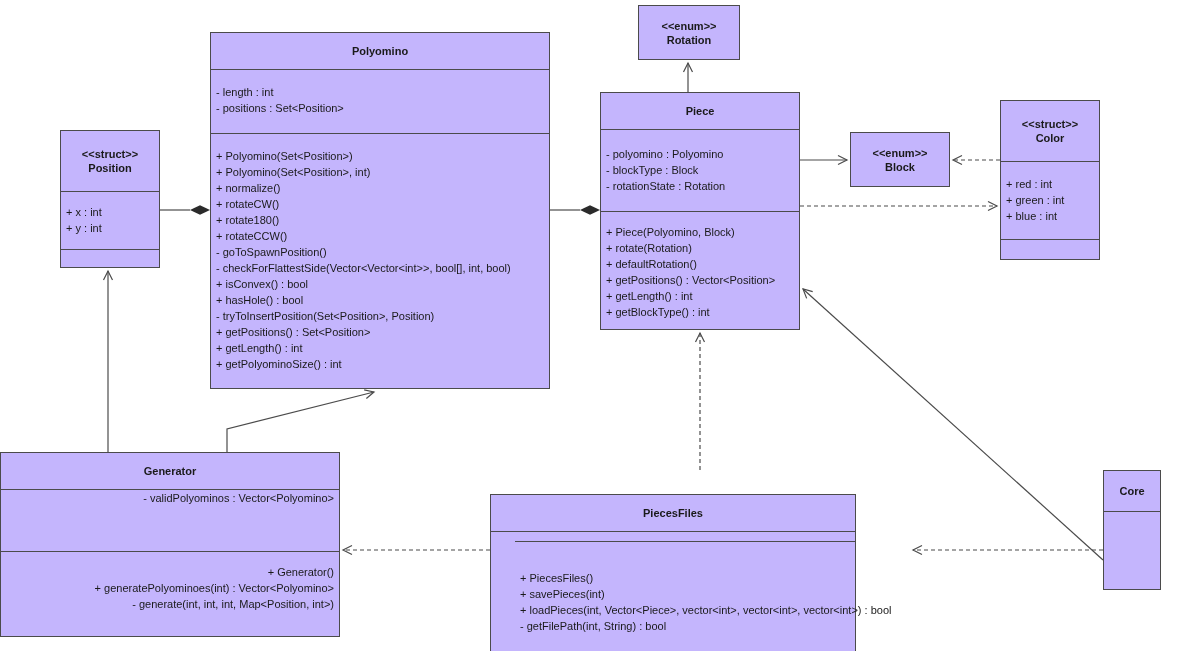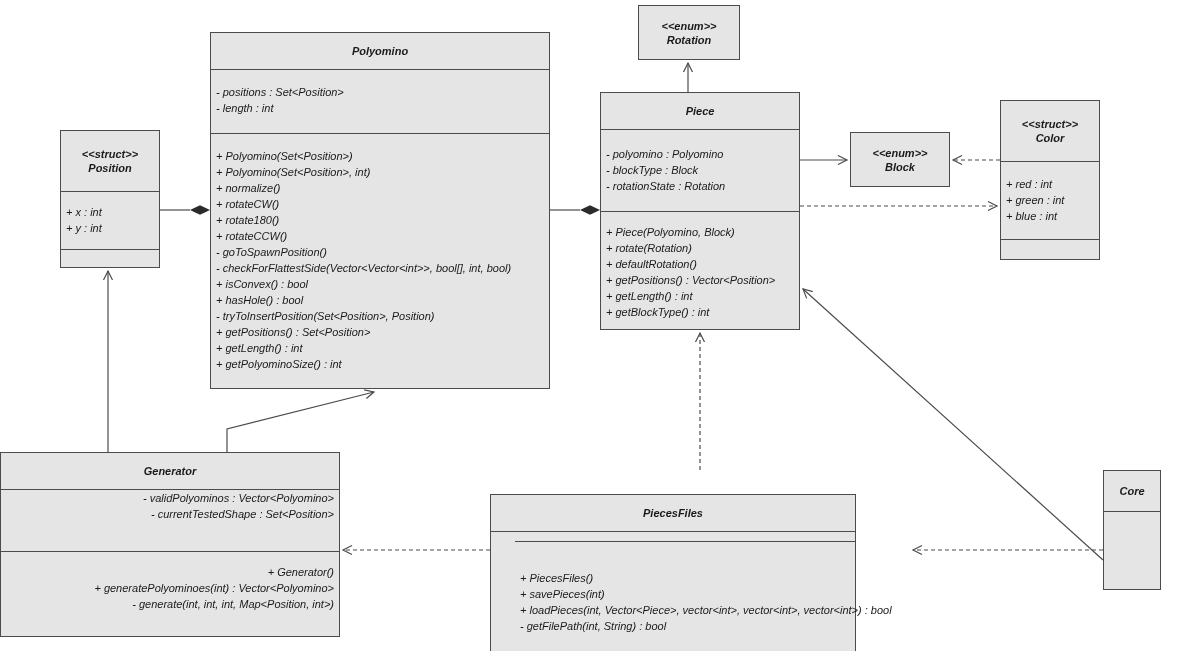--- a/index.html
+++ b/index.html
@@ -9,28 +9,27 @@
     height: 651px;
     background: #ffffff;
     font-family: "Liberation Sans", sans-serif;
     overflow: hidden;
   }
   svg.edges { position: absolute; left: 0; top: 0; }
   .edge { stroke: #4b4b4b; stroke-width: 1.2; fill: none; }
   .edge.dashed { stroke-dasharray: 4 3; }
   .node {
     position: absolute;
-    background: #e5e5e5;
+    background: #c4b5fd;
     border: 1px solid #4b4b4b;
     box-sizing: border-box;
     display: flex;
     flex-direction: column;
     font-size: 11px;
     color: #1a1a1a;
-    font-style: italic;
   }
   .title {
     flex: 0 0 auto;
     display: flex;
     flex-direction: column;
     align-items: center;
     justify-content: center;
     font-weight: bold;
     line-height: 14px;
   }
@@ -81,22 +80,22 @@
     <path class="edge dashed" d="M1103,550 L913,550" marker-end="url(#arrowOpen)"></path>
 
     <path class="edge dashed" d="M490,550 L343,550" marker-end="url(#arrowOpen)"></path>
   </svg>
 
   <div class="node" style="left:210px; top:32px; width:340px; height:357px;">
     <div class="title" style="height:36px;">
       <span>Polyomino</span>
     </div>
     <div class="comp" style="height:64px; padding-top:14px;">
+      <div class="member">- length : int</div>
       <div class="member">- positions : Set&lt;Position&gt;</div>
-      <div class="member">- length : int</div>
     </div>
     <div class="comp grow" style="padding-top:14px;">
       <div class="member">+ Polyomino(Set&lt;Position&gt;)</div>
       <div class="member">+ Polyomino(Set&lt;Position&gt;, int)</div>
       <div class="member">+ normalize()</div>
       <div class="member">+ rotateCW()</div>
       <div class="member">+ rotate180()</div>
       <div class="member">+ rotateCCW()</div>
       <div class="member">- goToSpawnPosition()</div>
       <div class="member">- checkForFlattestSide(Vector&lt;Vector&lt;int&gt;&gt;, bool[], int, bool)</div>
@@ -166,21 +165,20 @@
     </div>
     <div class="comp grow"></div>
   </div>
 
   <div class="node" style="left:0px; top:452px; width:340px; height:185px;text-align:right;">
     <div class="title" style="height:36px;">
       <span>Generator</span>
     </div>
     <div class="comp" style="height:62px; padding-top:0;">
       <div class="member">- validPolyominos : Vector&lt;Polyomino&gt;</div>
-      <div class="member">- currentTestedShape : Set&lt;Position&gt;</div>
     </div>
     <div class="comp grow" style="padding-top:12px;">
       <div class="member">+ Generator()</div>
       <div class="member">+ generatePolyominoes(int) : Vector&lt;Polyomino&gt;</div>
       <div class="member">- generate(int, int, int, Map&lt;Position, int&gt;)</div>
     </div>
   </div>
 
   <div class="node" style="left:490px; top:494px; width:366px; height:165px;">
     <div class="title" style="height:36px;">

